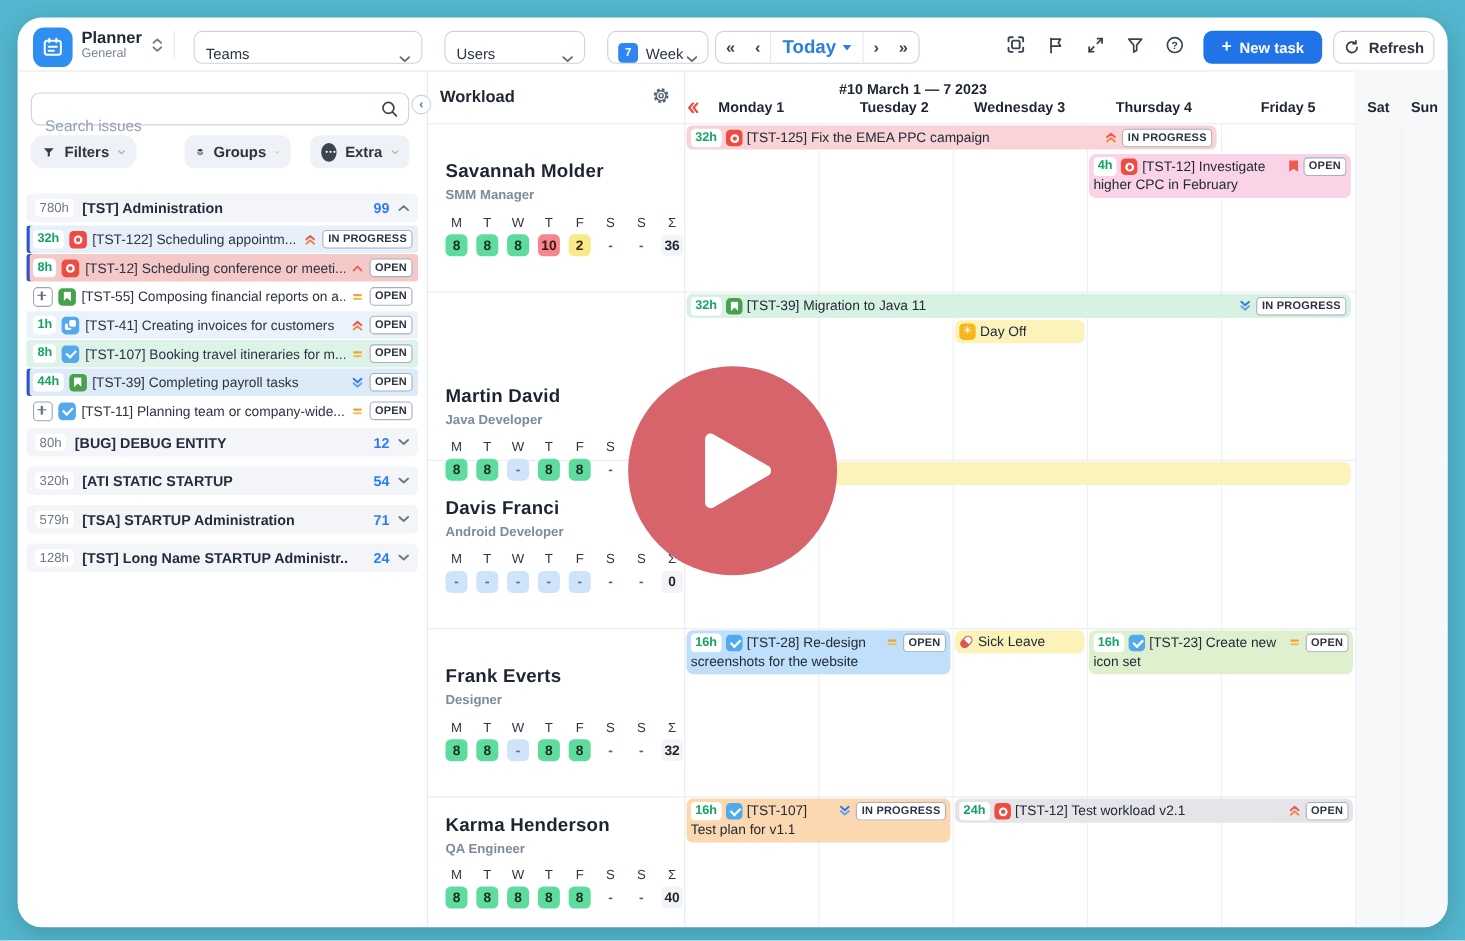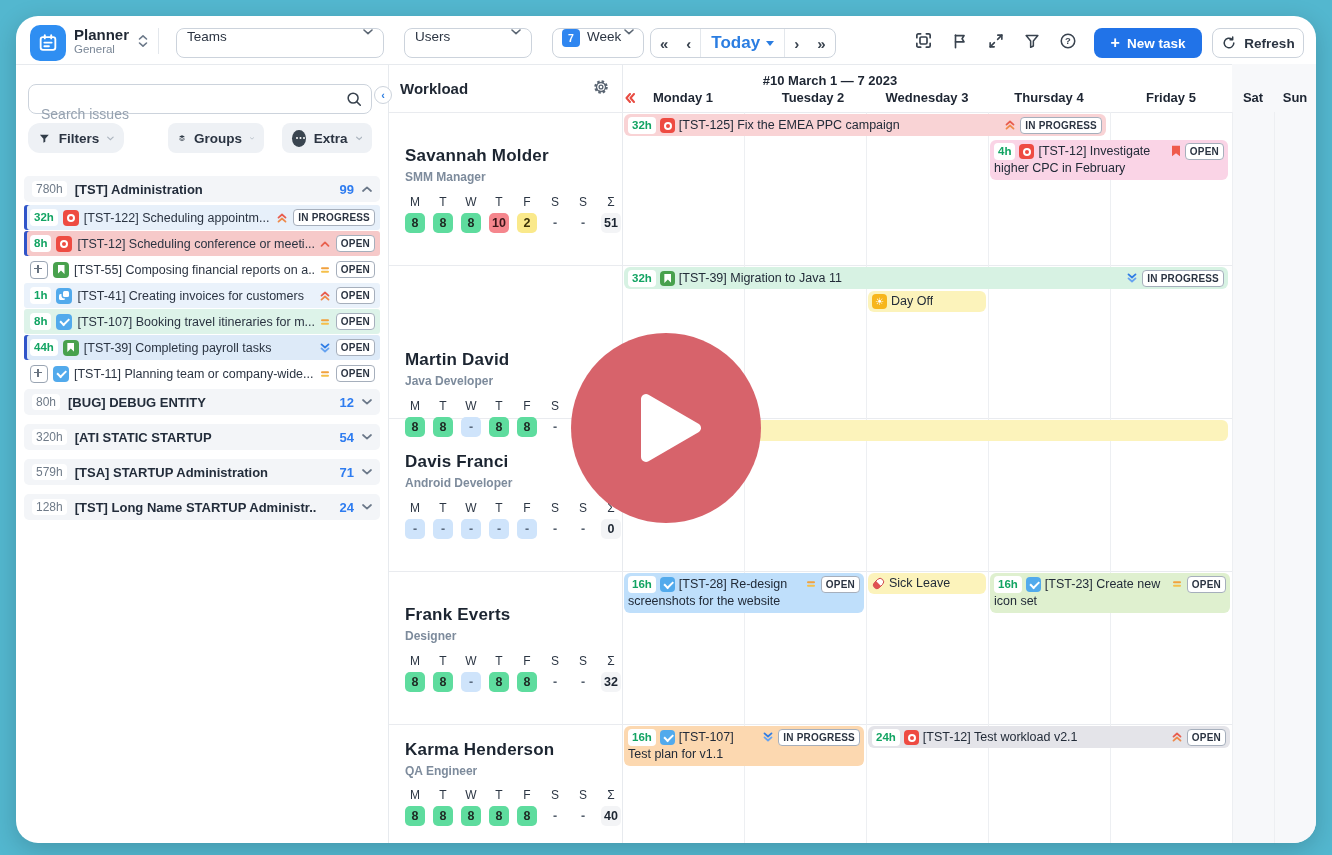--- a/index.html
+++ b/index.html
@@ -5,21 +5,21 @@
   html,body{margin:0;padding:0;}
   body{width:1332px;height:855px;background:#53b7cf;font-family:"Liberation Sans","DejaVu Sans",sans-serif;overflow:hidden;position:relative;}
   .abs{position:absolute;box-sizing:border-box;}
   .app{position:absolute;left:16px;top:16px;width:1300px;height:827px;background:#fff;border-radius:22px;overflow:hidden;box-shadow:0 6px 24px rgba(0,0,0,.18);}
   
   .topbar-border{left:0;top:48px;width:1300px;height:1px;background:#e7eaee;}
   .logo{left:14px;top:9px;width:36px;height:36px;background:#2f8ef2;border-radius:10px;display:flex;align-items:center;justify-content:center;}
   .appname{left:58px;top:10px;font-size:15px;font-weight:bold;color:#1f2733;}
   .appspace{left:58px;top:27px;font-size:11.5px;color:#7a8797;}
   .vdiv{width:1px;background:#e3e7ec;}
-  .sel{background:#fff;border:1px solid #ccd3dc;border-radius:8px;display:flex;align-items:flex-start;padding:0 10px;font-size:13.5px;color:#2b3442;height:30px;justify-content:space-between;}
+  .sel{background:#fff;border:1px solid #ccd3dc;border-radius:8px;display:flex;align-items:flex-end;padding:0 10px;font-size:13.5px;color:#2b3442;height:30px;justify-content:space-between;}
   .navgrp{border:1px solid #ccd3dc;border-radius:8px;height:30px;display:flex;align-items:center;overflow:hidden;background:#fff;}
   .navseg{padding:0 9px;font-size:15px;font-weight:bold;color:#39434f;display:flex;align-items:center;height:100%;}
   .navsep{width:1px;height:100%;background:#e3e7ec;}
   .today{color:#2b7de1;font-size:17px;font-weight:bold;display:flex;align-items:center;gap:6px;padding:0 10px;}
   .caret-blue{width:0;height:0;border-left:4px solid transparent;border-right:4px solid transparent;border-top:5px solid #2b7de1;}
   .weekicon{width:18px;height:18px;background:#2f86f0;border-radius:4px;color:#fff;font-size:10.5px;font-weight:bold;display:flex;align-items:center;justify-content:center;margin-right:7px;}
   .tool-ic{top:15px;width:19px;height:19px;display:flex;align-items:center;justify-content:center;}
   .btn-primary{background:#2173e8;color:#fff;border-radius:8px;display:flex;align-items:center;justify-content:center;gap:7px;font-size:13.5px;font-weight:bold;height:30px;}
   .btn-plain{background:#fff;border:1px solid #ccd3dc;border-radius:8px;color:#2b3442;display:flex;align-items:center;justify-content:center;gap:7px;font-size:13.5px;font-weight:bold;height:30px;}
   .plus{font-size:16px;font-weight:bold;line-height:1;}
@@ -377,21 +377,21 @@
         <span class="dh">Σ</span>
       </div>
     <div class="dayvals" style="margin-top:4px;">
         <span class="dv ok">8</span>
         <span class="dv ok">8</span>
         <span class="dv ok">8</span>
         <span class="dv over">10</span>
         <span class="dv part">2</span>
         <span class="dv none">-</span>
         <span class="dv none">-</span>
-        <span class="dv sum">51</span>
+        <span class="dv sum">36</span>
       </div>
   </div>
   <div class="abs" style="left:389px;top:301px;margin-top:33px;">
     <div class="pname">Martin David</div>
     <div class="prole" style="margin-top:4px;">Java Developer</div>
     <div class="dayletters" style="margin-top:11px;">
         <span class="dh">M</span>
         <span class="dh">T</span>
         <span class="dh">W</span>
         <span class="dh">T</span>

